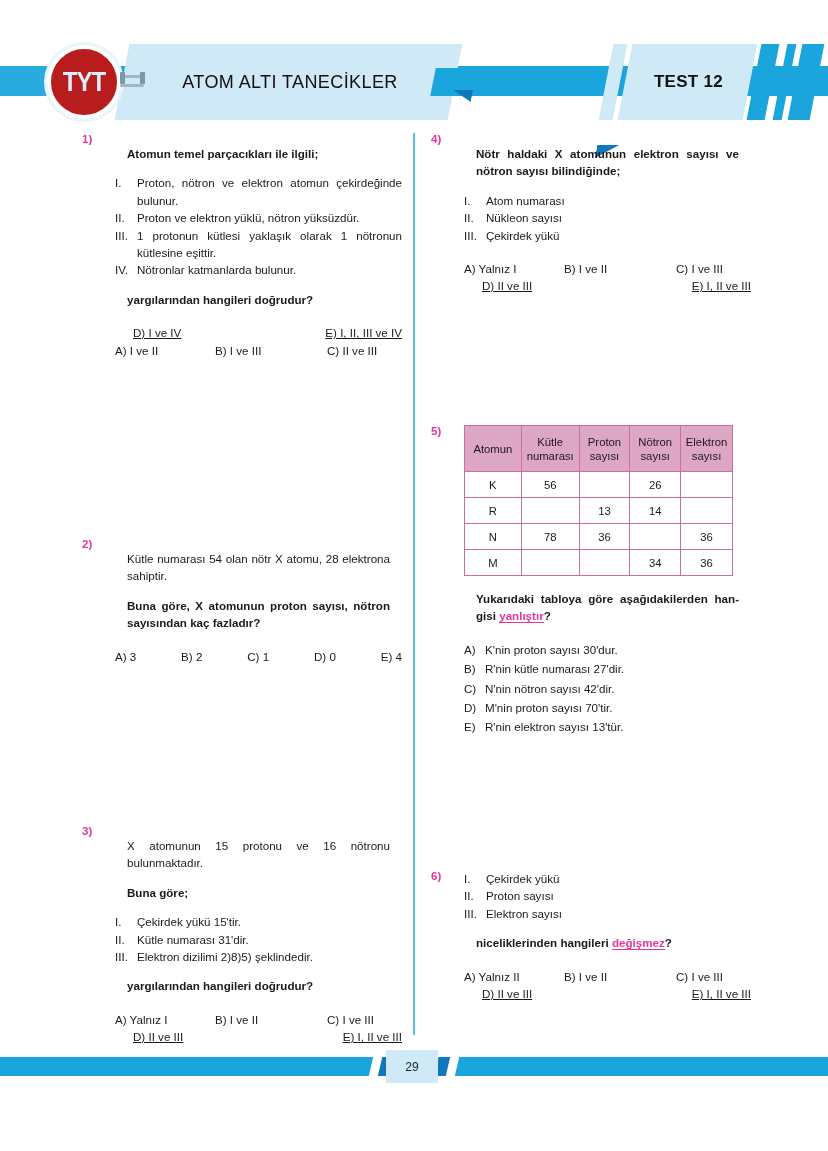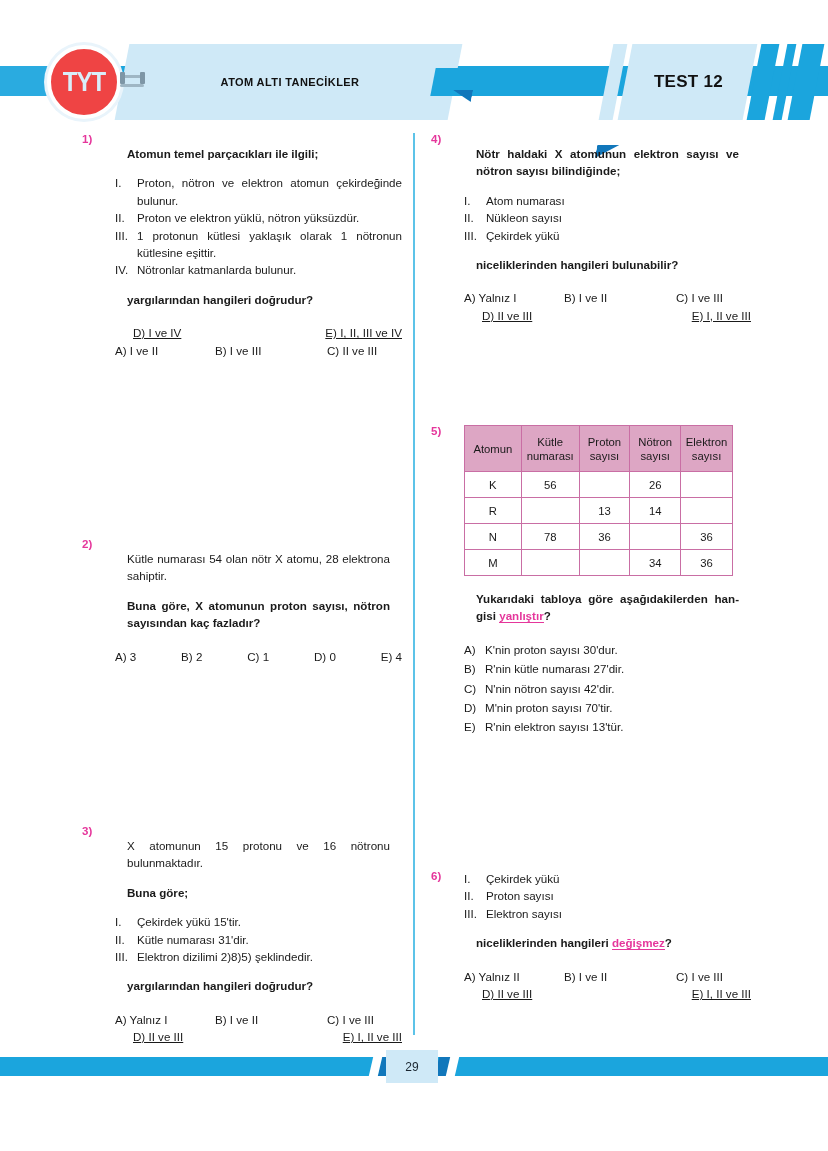--- a/index.html
+++ b/index.html
@@ -40,22 +40,22 @@
     background: #cfe9f7;
     transform: skewX(-11deg);
   }
   .hdr-title-panel-inner {
     position: absolute;
     left: 140px; top: 0;
     width: 300px; height: 76px;
     display: flex; align-items: center; justify-content: center;
   }
   .hdr-title {
-    font-size: 11px;
-    font-weight: bold;
+    font-size: 18px;
+    font-weight: normal;
     letter-spacing: 0.4px;
     color: #111;
     white-space: nowrap;
   }
   .hdr-mid-band {
     position: absolute;
     left: 433px; top: 24px;
     width: 220px; height: 28px;
     background: #1ba5dd;
     transform: skewX(-11deg);
@@ -119,21 +119,21 @@
     width: 14px; height: 76px; background: #cfe9f7;
     transform: skewX(-11deg);
   }
 
   
   .logo {
     position: absolute;
     left: 47px; top: 45px;
     width: 74px; height: 74px;
     border-radius: 50%;
-    background: #ef4444;
+    background: #b91c1c;
     border: 4px solid #ffffff;
     box-shadow: 0 0 0 3px #e9f4fb;
     display: flex; align-items: center; justify-content: center;
     z-index: 5;
   }
   .logo-text {
     color: #d9eefa;
     font-size: 24px;
     font-weight: bold;
     letter-spacing: -1px;
@@ -440,21 +440,20 @@
         </div>
         <div class="roman-item">
           <span class="roman-label">II.</span>
           <span class="roman-text">Nükleon sayısı</span>
         </div>
         <div class="roman-item">
           <span class="roman-label">III.</span>
           <span class="roman-text">Çekirdek yükü</span>
         </div>
       </div>
-      <p class="bold">niceliklerinden hangileri bulunabilir?</p>
       <div class="opts opts-3-2">
         <div class="opt-row r1">
           <span class="opt">A) Yalnız I</span>
           <span class="opt">B) I ve II</span>
           <span class="opt">C) I ve III</span>
         </div>
         <div class="opt-row r2">
           <span class="opt">D) II ve III</span>
           <span class="opt">E) I, II ve III</span>
         </div>

